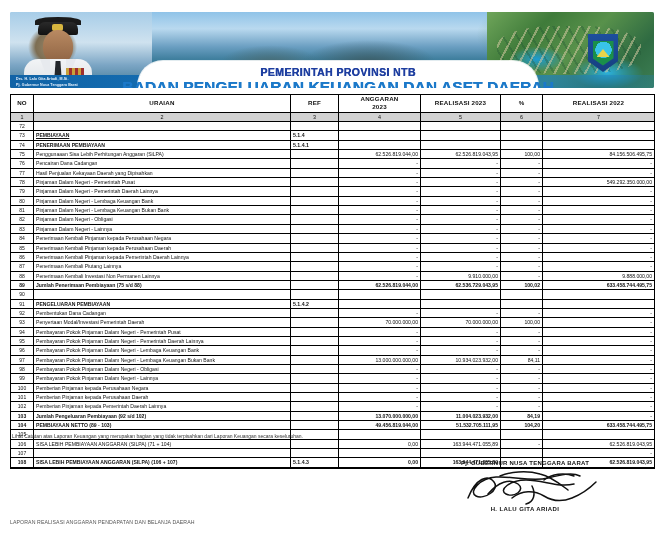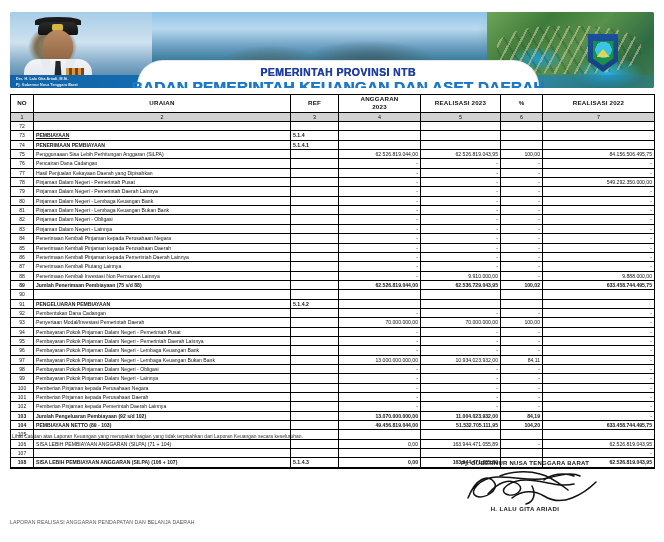--- a/index.html
+++ b/index.html
@@ -184,21 +184,21 @@
     <div class="medals"></div>
   </div>
 
   <div class="photo-caption">
     <div>Drs. H. Lalu Gita Ariadi, M.Si.</div>
     <div>Pj. Gubernur Nusa Tenggara Barat</div>
   </div>
 
   <div class="plaque">
     <div class="l1">PEMERINTAH PROVINSI NTB</div>
-    <div class="l2">BADAN PEMERINTAH KEUANGAN DAN ASET DAERAH</div>
+    <div class="l2">BADAN PENGELUARAN KEUANGAN DAN ASET DAERAH</div>
     <div class="l3">Jl. Pejanggik No. 14, Telp. (0370) 627689, 625345 | Fax. (0370) 627677 Mataram</div>
     <div class="l4">Website : www.bpkad.ntbprov.go.id, e-mail : bpkad@ntbprov.go.id</div>
   </div>
 
   <div class="logo">
     <div class="shield-inner"></div>
   </div>
 </div>
 
 <div class="sheet">

